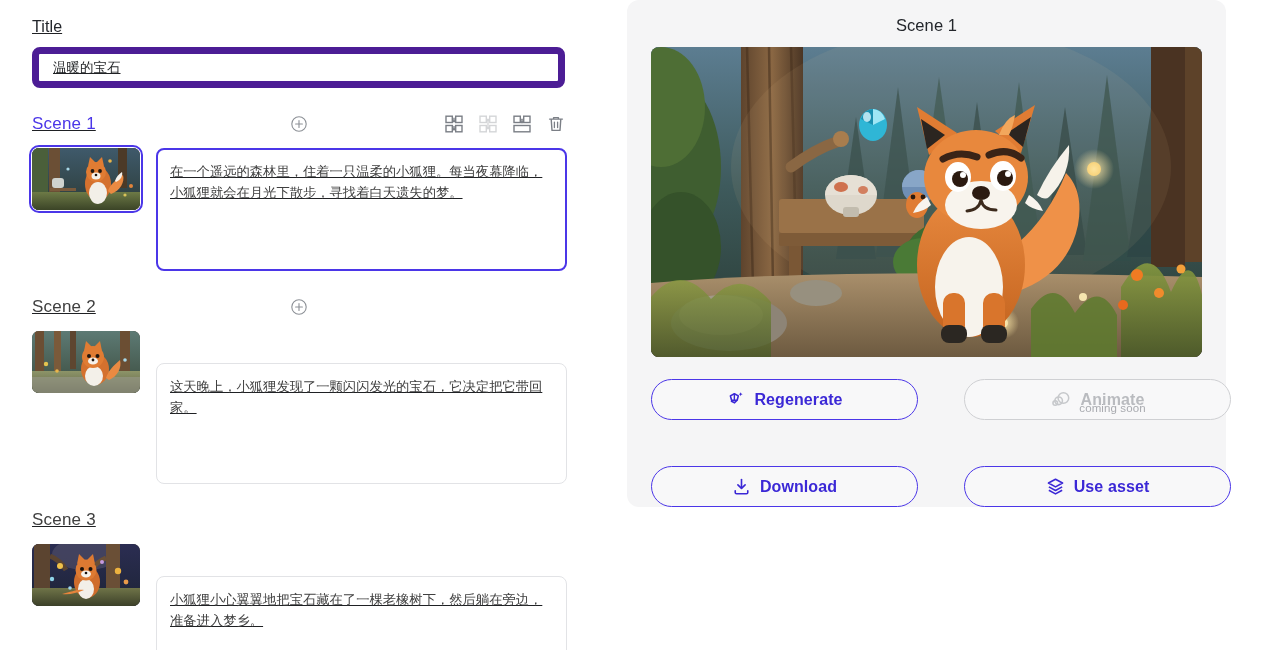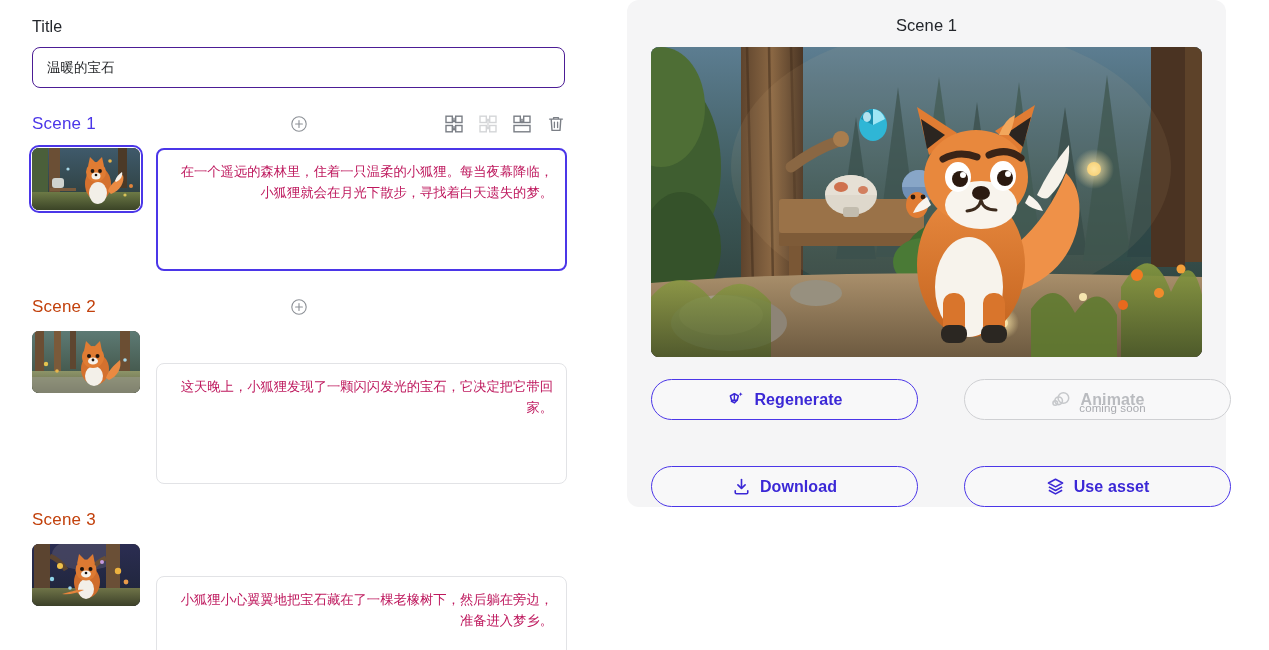--- a/index.html
+++ b/index.html
@@ -11,20 +11,21 @@
     background: #ffffff;
     font-family: "Liberation Sans", sans-serif;
     color: #1f2124;
   }
 
   .app {
     position: relative;
     width: 1269px;
     height: 484px;
     display: flex;
+    text-decoration: underline;
   }
 
   
   .left-panel {
     width: 600px;
     height: 650px;
     padding: 18px 32px 0 32px;
     background: #ffffff;
     overflow: hidden;
     position: relative;
@@ -34,21 +35,21 @@
     font-size: 16px;
     font-weight: 400;
     color: #23262b;
     margin-bottom: 11px;
     letter-spacing: .1px;
   }
 
   .title-input {
     width: 533px;
     height: 41px;
-    border: 1px solid #4c1d95;
+    border: 7px solid #4c1d95;
     border-radius: 8px;
     background: #ffffff;
     padding: 0 14px;
     font-family: "Liberation Sans", sans-serif;
     font-size: 13.5px;
     color: #1f2124;
     outline: none;
     display: flex;
     align-items: center;
   }
@@ -61,21 +62,21 @@
     display: flex;
     align-items: center;
     position: relative;
     width: 533px;
   }
 
   .scene-title {
     font-size: 17px;
     font-weight: 400;
     letter-spacing: .2px;
-    color: #c2410c;
+    color: #404040;
   }
   .scene-title.active { color: #4b36e8; }
 
   .add-btn {
     position: absolute;
     left: 258px;
     top: 50%;
     transform: translateY(-50%);
     width: 18px; height: 18px;
     display: flex; align-items: center; justify-content: center;
@@ -118,26 +119,25 @@
   .thumb svg { display: block; width: 100%; height: 100%; }
 
   .scene-text {
     width: 411px;
     border: 1px solid #e2e3e6;
     border-radius: 8px;
     background: #ffffff;
     padding: 12px 13px;
     font-size: 13.3px;
     line-height: 1.58;
-    color: #be185d;
+    color: #404040;
     font-family: "Liberation Sans", sans-serif;
     resize: none;
     outline: none;
     overflow: hidden;
-    text-align: right;
   }
   .scene-text.h1 { height: 123px; }
   .scene-text.h2 { height: 121px; margin-top: 32px; }
   .scene-text.active {
     border: 2px solid #4b36e8;
     padding: 11px 12px;
   }
 
   
   .right-panel {

